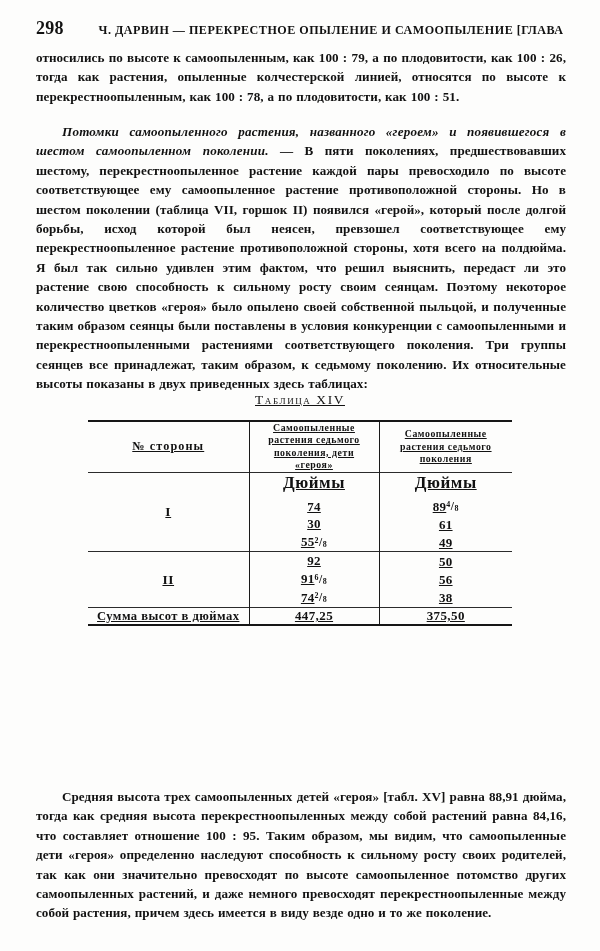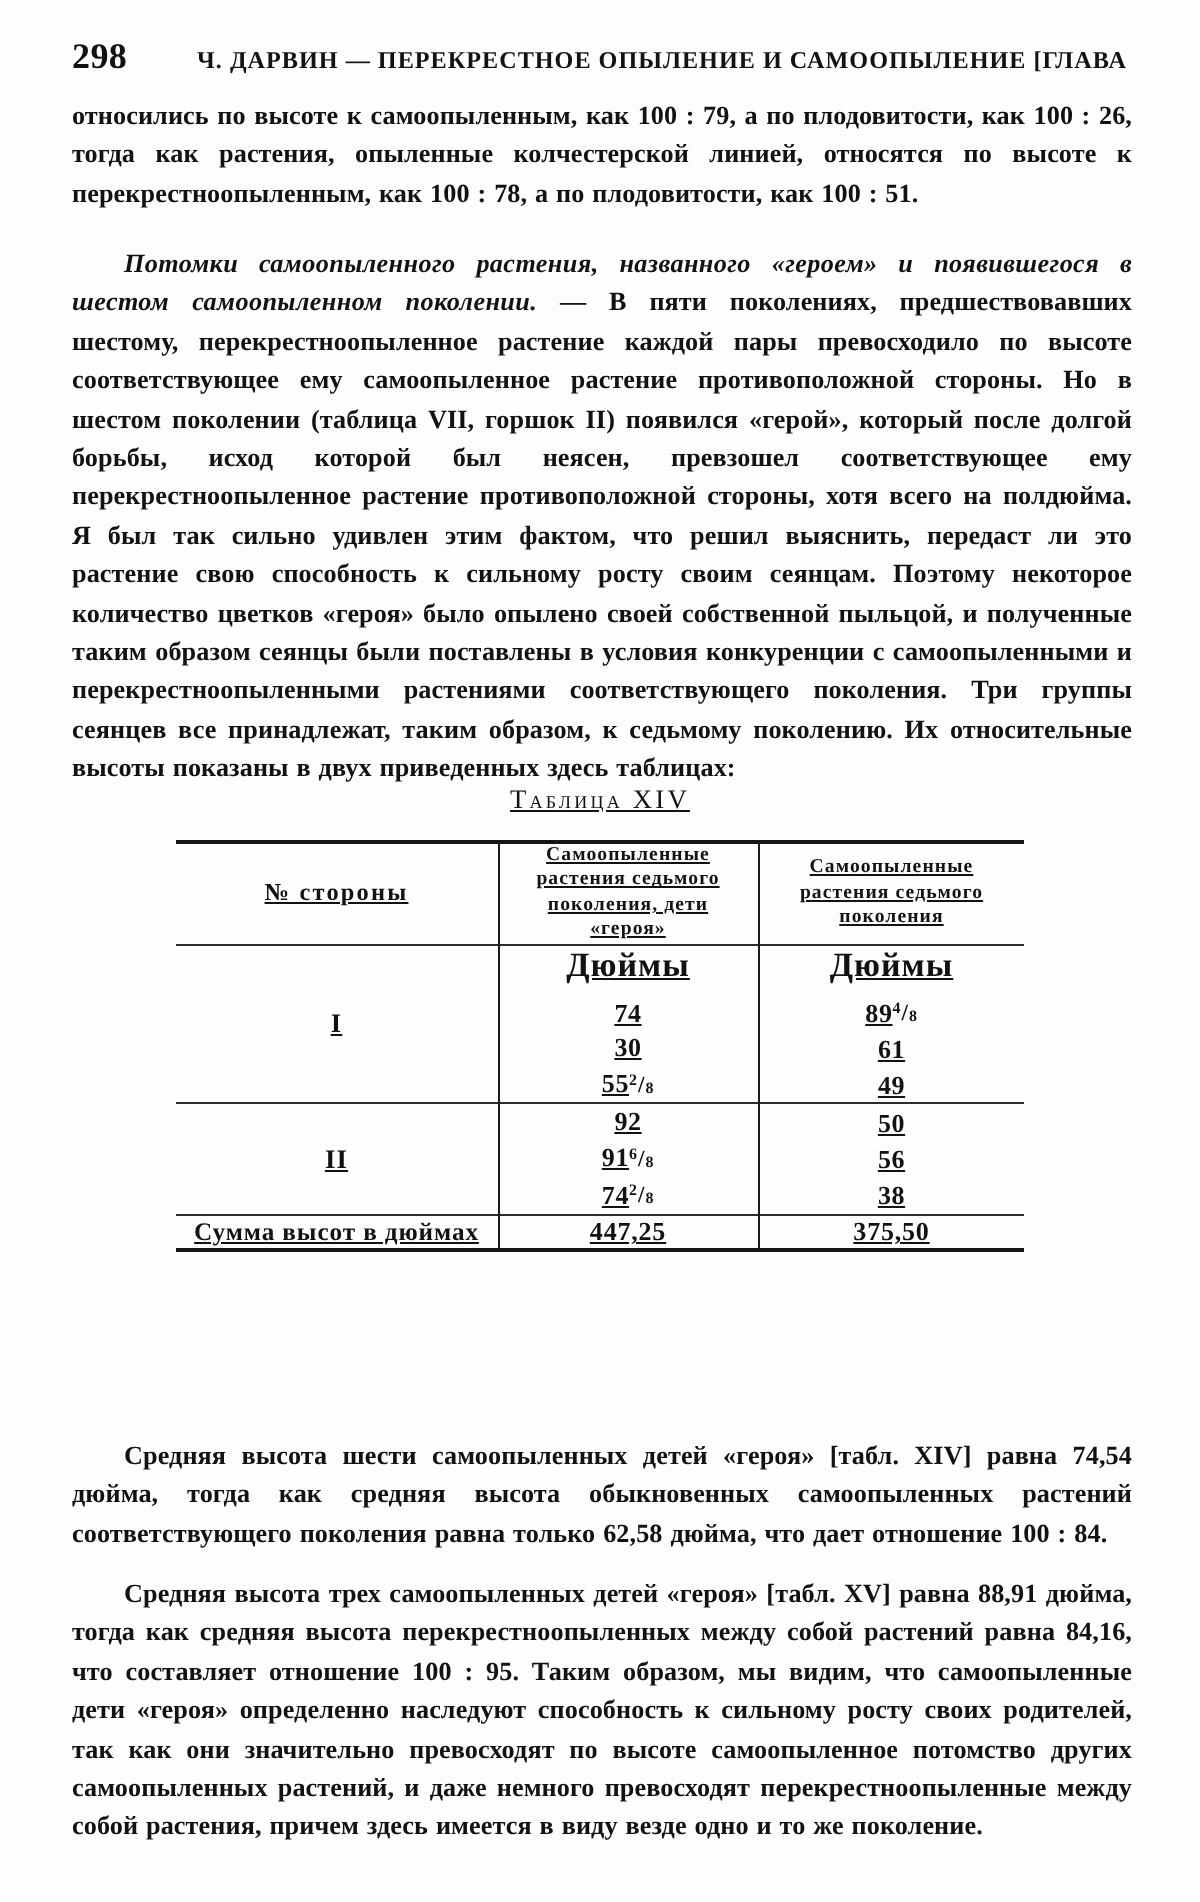--- a/index.html
+++ b/index.html
@@ -259,21 +259,18 @@
 
         <tr>
           <td class="hrule-thick"></td>
           <td class="hrule-thick"></td>
           <td class="hrule-thick"></td>
         </tr>
       </tbody>
     </table>
   </div>
 
-  <div class="body-block p3 indent">
-    <span>Средняя высота шести самоопыленных детей «героя» [табл. XIV] равна 74,54 дюйма, тогда как средняя высота обыкновенных самоопыленных растений соответствующего поколения равна только 62,58 дюйма, что дает отношение 100 : 84.</span>
-  </div>
 
   <div class="body-block p4 indent">
     <span>Средняя высота трех самоопыленных детей «героя» [табл. XV] равна 88,91 дюйма, тогда как средняя высота перекрестноопыленных между собой растений равна 84,16, что составляет отношение 100 : 95. Таким образом, мы видим, что самоопыленные дети «героя» определенно наследуют способность к сильному росту своих родителей, так как они значительно превосходят по высоте самоопыленное потомство других самоопыленных растений, и даже немного превосходят перекрестноопыленные между собой растения, причем здесь имеется в виду везде одно и то же поколение.</span>
   </div>
 
 </div>
 
 </body></html>

